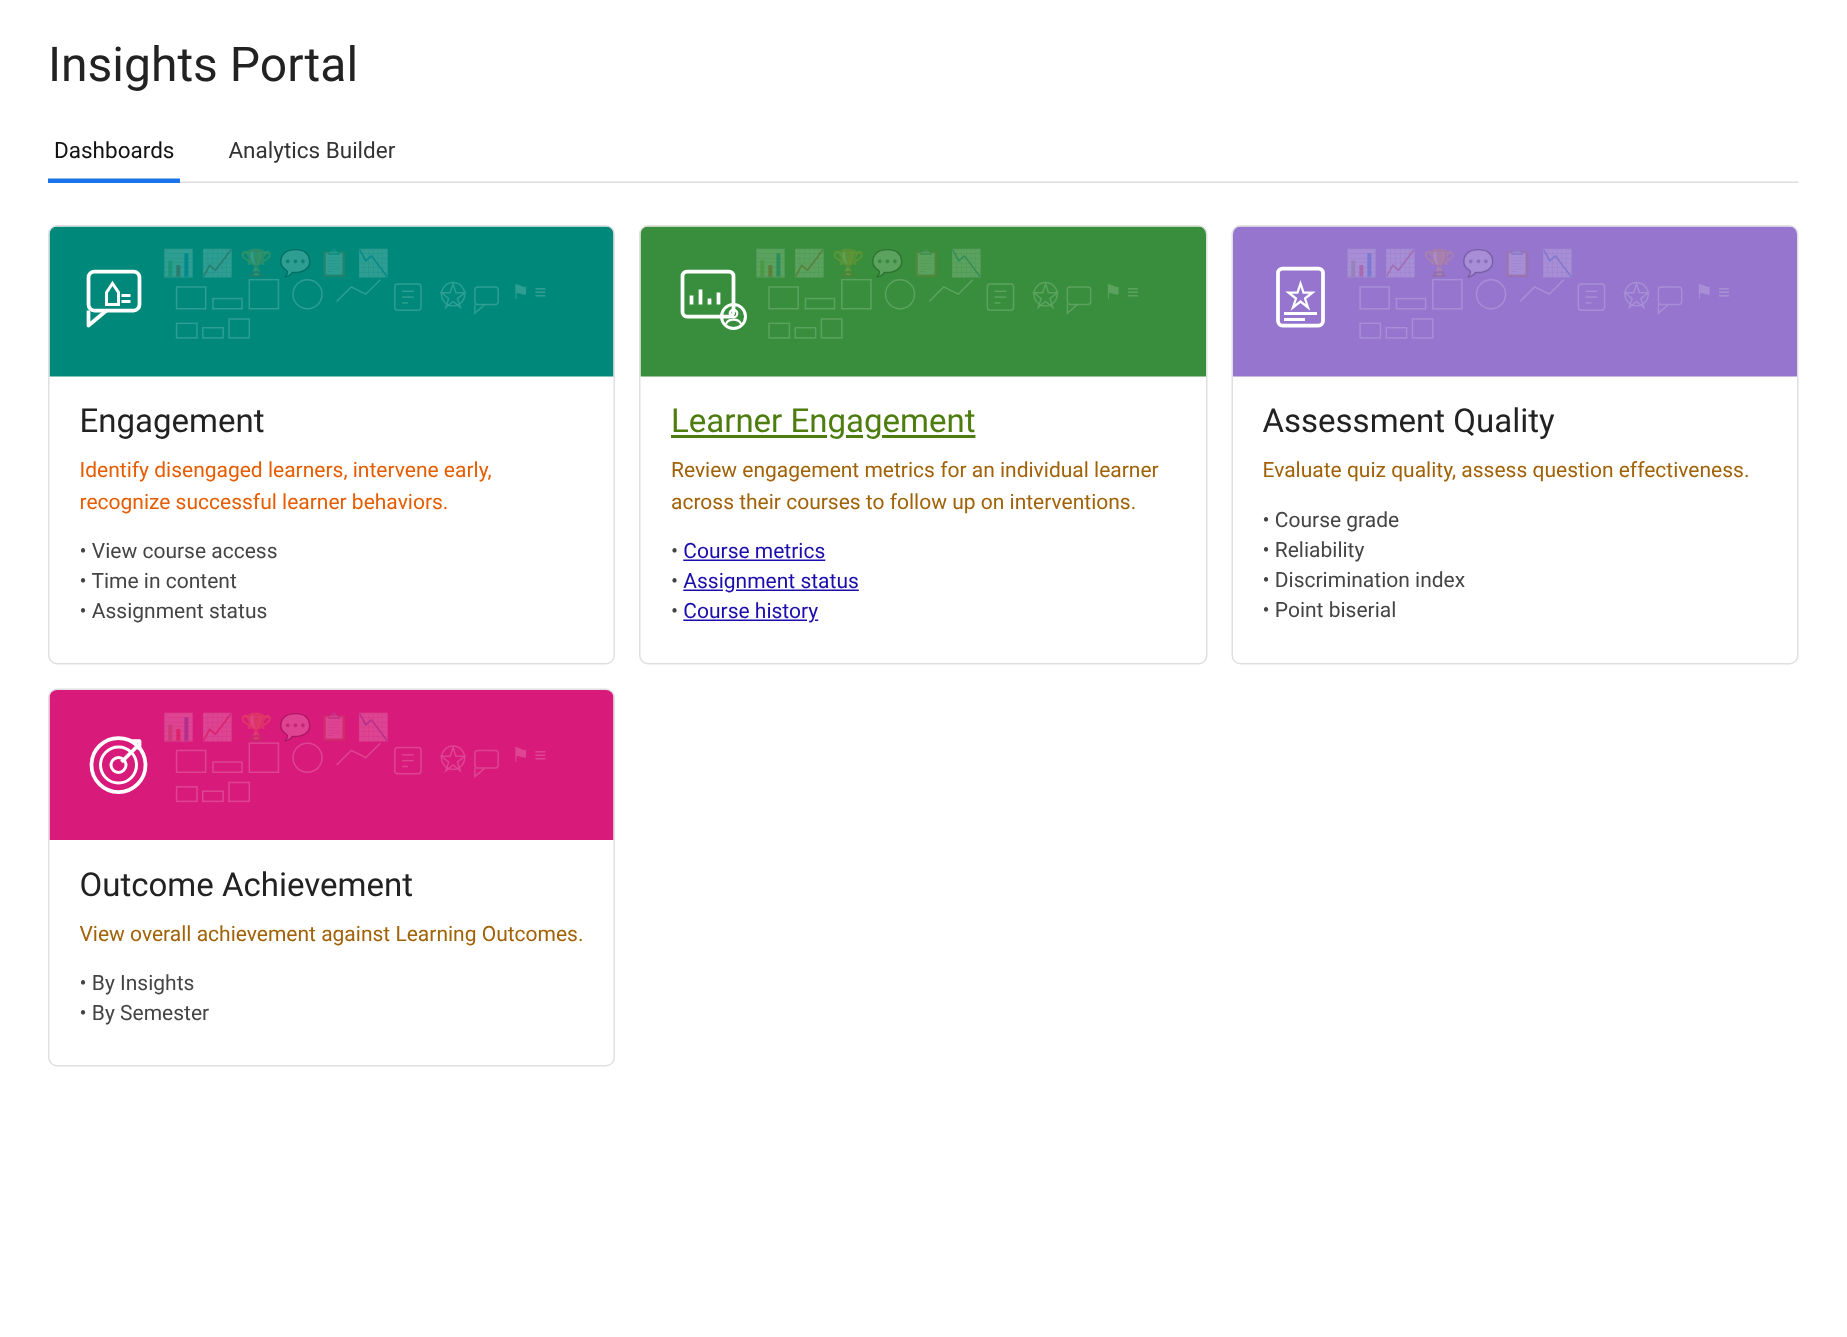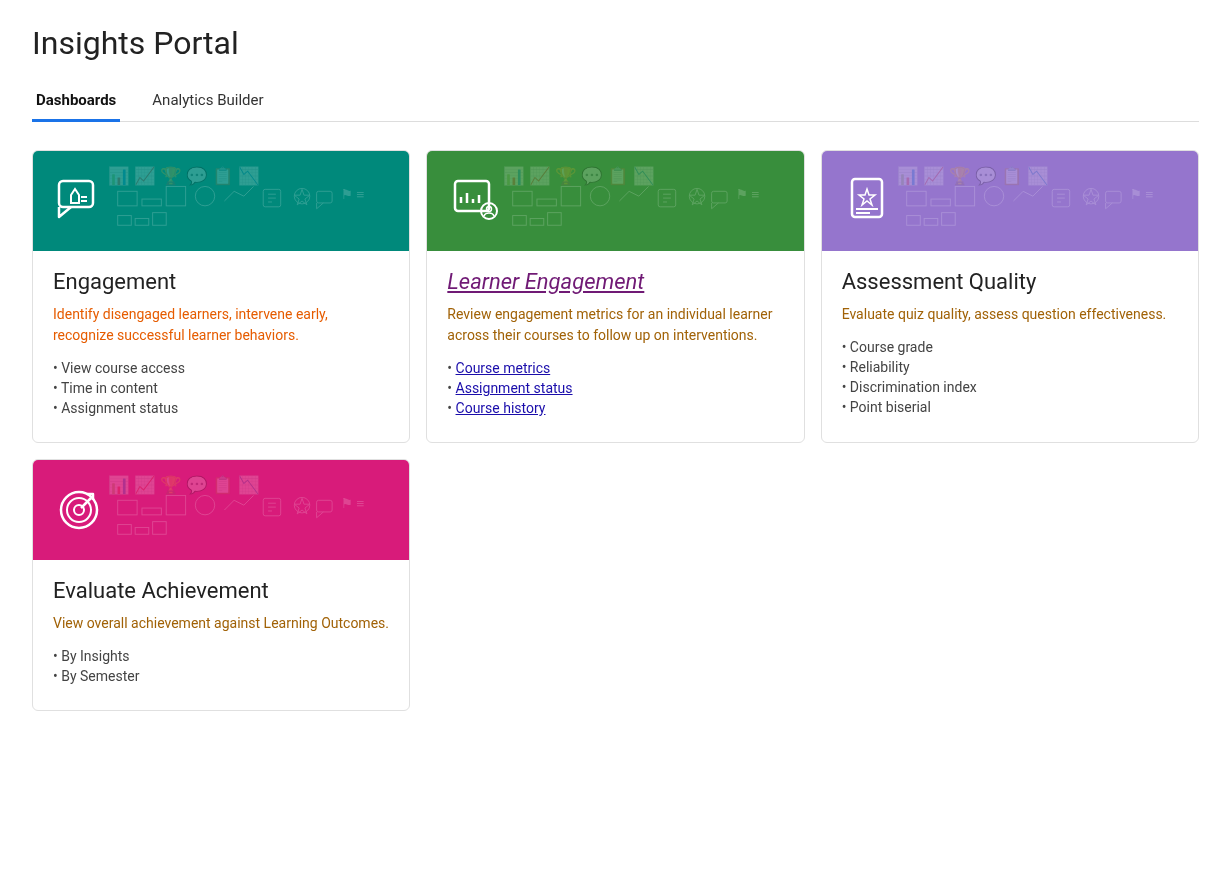--- a/index.html
+++ b/index.html
@@ -24,21 +24,21 @@
       margin-right: 28px;
       font-size: 15px;
       cursor: pointer;
       color: #333;
       border-bottom: 3px solid transparent;
       position: relative;
       top: 1px;
     }
     .tab.active {
       border-bottom: 3px solid #1a73e8;
-      font-weight: 700;
+      font-weight: 400;
       color: #111;
     }
     .cards-grid {
       display: grid;
       grid-template-columns: repeat(3, 1fr);
       gap: 16px;
       max-width: 1170px;
     }
     .card {
       border: 1px solid #e0e0e0;
@@ -81,23 +81,22 @@
     }
     .card-body {
       padding: 18px 20px 22px;
     }
     .card-title {
       font-size: 22px;
       font-weight: 400;
       margin-bottom: 10px;
     }
     .card-title a {
-      color: #701a75;
+      color: #4d7c0f;
       text-decoration: underline;
-      font-style: italic;
     }
     .card-desc {
       font-size: 14px;
       color: #a16207;
       margin-bottom: 14px;
       line-height: 1.5;
     }
     .card-desc.orange { color: #e65c00; }
     .card-links, .card-list {
       list-style: none;
@@ -281,21 +280,21 @@
   <rect x="215" y="40" width="16" height="12" rx="2" fill="none" stroke="white" stroke-width="1"></rect>
   <path d="M215 52 L215 58 L222 52" fill="none" stroke="white" stroke-width="1"></path>
   <text x="240" y="48" font-size="14" fill="white">⚑ ≡</text>
   <rect x="10" y="65" width="14" height="10" fill="none" stroke="white" stroke-width="1"></rect>
   <rect x="28" y="68" width="14" height="7" fill="none" stroke="white" stroke-width="1"></rect>
   <rect x="46" y="62" width="14" height="13" fill="none" stroke="white" stroke-width="1"></rect>
 </svg>
         </div>
       </div>
       <div class="card-body">
-        <div class="card-title">Evaluate Achievement</div>
+        <div class="card-title">Outcome Achievement</div>
         <p class="card-desc ">View overall achievement against Learning Outcomes.</p>
         <ul class="card-list">
           <li>By Insights</li>
           <li>By Semester</li>
         </ul>
       </div>
     </div>
   </div>
 
 </body></html>

